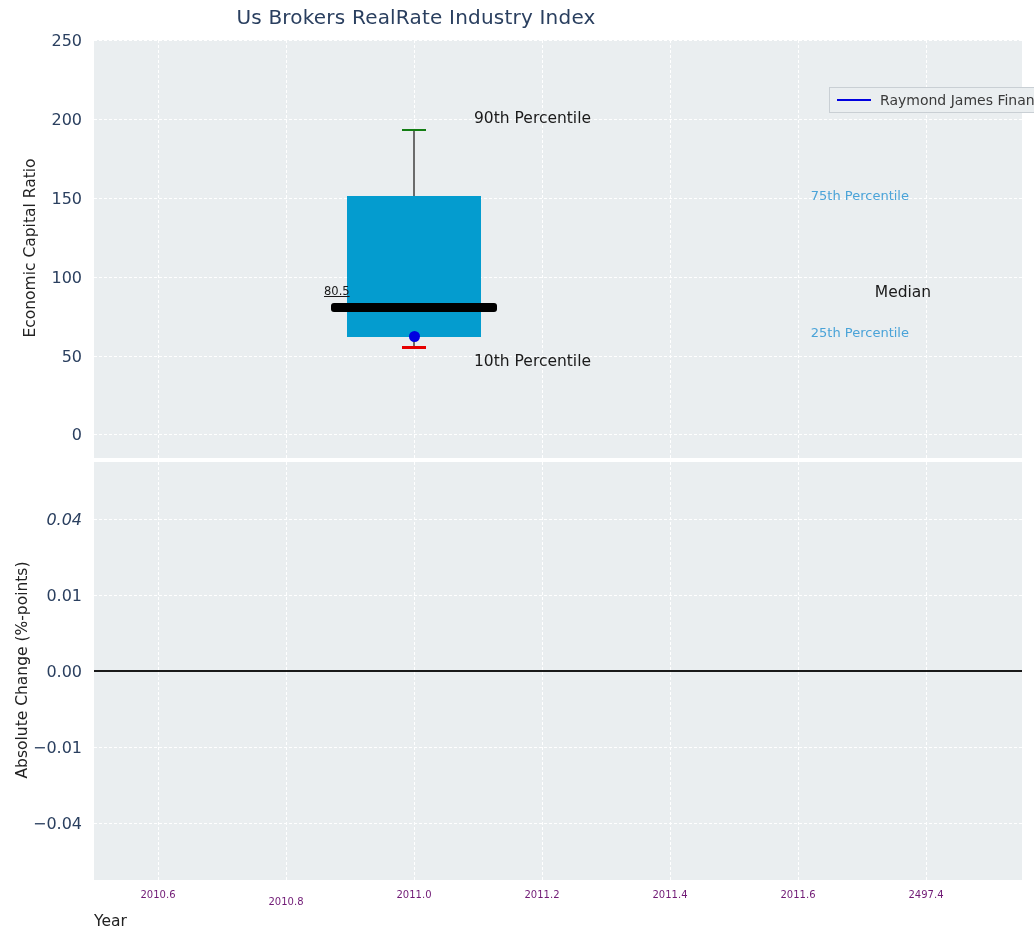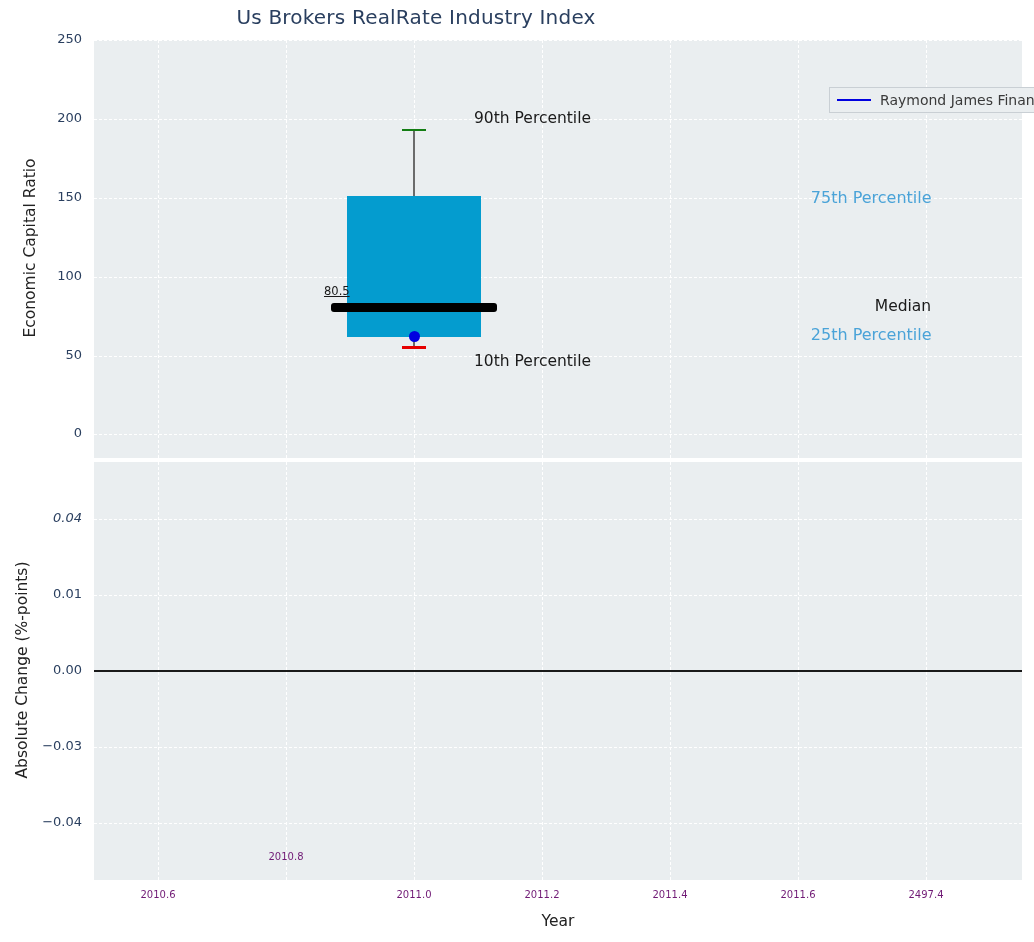--- a/index.html
+++ b/index.html
@@ -13,39 +13,39 @@
      font-size:20px;color:#2a3f5f;letter-spacing:.2px;}
 
   
   .panel{position:absolute;background:#eaeef0;}
   #panel-top{left:94px;top:40px;width:928px;height:418px;}
   #panel-bottom{left:94px;top:462px;width:928px;height:418px;}
 
   
   .gl-h{position:absolute;left:0;width:100%;height:0;border-top:1.4px dashed #ffffff;}
   .gl-v{position:absolute;top:0;height:100%;width:0;border-left:1.4px dashed #ffffff;}
-  .ytick-lbl{position:absolute;text-align:right;width:72px;font-size:13px;color:#2a3f5f;}
+  .ytick-lbl{position:absolute;text-align:right;width:72px;font-size:16px;color:#2a3f5f;}
   .xtick-lbl{position:absolute;text-align:center;width:110px;font-size:10px;color:#701a75;}
 
   
   .ytitle{position:absolute;font-size:15.5px;color:#222;
      transform-origin:50% 50%;transform:rotate(-90deg);white-space:nowrap;text-align:center;}
-  .xtitle{position:absolute;font-size:15.5px;color:#222;text-align:center;}
+  .xtitle{position:absolute;font-size:15.5px;color:#222;}
 
   
   .whisker-line{position:absolute;background:#6b6b6b;width:1.4px;}
   .cap{position:absolute;height:2.6px;}
   .box-rect{position:absolute;background:#049ccf;}
   .median-bar{position:absolute;background:#000000;border-radius:3px;}
   .point-dot{position:absolute;border-radius:50%;background:#0000e0;}
 
   
   .anno{position:absolute;white-space:nowrap;}
   .anno-dark{font-size:15.5px;color:#1a1a1a;}
-  .anno-blue{font-size:16px;color:#4aa3d8;}
+  .anno-blue{font-size:13px;color:#4aa3d8;}
   .anno-val{font-size:11.5px;color:#1a1a1a;}
 
   
   .zero-line{position:absolute;left:0;width:100%;height:2px;background:#1a1a1a;}
 
   
   #legend{position:absolute;left:735px;top:47px;display:flex;align-items:center;gap:9px;
      background:#eaeef0;border:1px solid #c9cfd4;padding:4px 9px 4px 7px;}
   .legend-swatch{width:34px;height:0;border-top:2.4px solid #0000e0;flex:0 0 34px;}
   .legend-label{font-size:14px;color:#3a3a3a;white-space:nowrap;}
@@ -79,21 +79,21 @@
       <div class="cap" id="cap-high" style="background: rgb(19, 125, 19); left: 308px; width: 24px; top: 88.6px;"></div>
       <div class="cap" id="cap-low" style="background: rgb(230, 0, 0); left: 308px; width: 24px; top: 306.3px;"></div>
       <div class="box-rect" id="box-iqr" style="background: rgb(4, 156, 207); left: 252.8px; width: 134.4px; top: 156.2px; height: 140.4px;"></div>
       <div class="median-bar" id="median-bar" style="background: rgb(0, 0, 0); left: 236.8px; width: 166.4px; top: 262.9px; height: 9px;"></div>
       <div class="point-dot" id="marker-dot" style="background: rgb(0, 0, 224); width: 11px; height: 11px; left: 314.5px; top: 291px;"></div>
     </div>
 
     <div class="anno anno-val" id="anno-median-value" style="left: 230px; top: 244.4px; text-decoration: underline;">80.5</div>
     <div class="anno anno-dark" id="anno-p90" style="left: 380px; top: 68.9px;">90th Percentile</div>
     <div class="anno anno-blue" id="anno-p75" style="left: 716.8px; top: 148.2px;">75th Percentile</div>
-    <div class="anno anno-dark" id="anno-median" style="left: 780.8px; top: 257px;">Median</div>
+    <div class="anno anno-dark" id="anno-median" style="left: 780.8px; top: 243px;">Median</div>
     <div class="anno anno-blue" id="anno-p25" style="left: 716.8px; top: 285px;">25th Percentile</div>
     <div class="anno anno-dark" id="anno-p10" style="left: 380px; top: 311.6px;">10th Percentile</div>
 
     <div id="legend">
       <span class="legend-swatch"></span>
       <span class="legend-label">Raymond James Financial INC</span>
     </div>
   </div>
 
   <div class="panel" id="panel-bottom">
@@ -117,28 +117,28 @@
   <div id="yticks-top">
       <div class="ytick-lbl" style="left: 10px; top: 425.3px;">0</div>
       <div class="ytick-lbl" style="left: 10px; top: 346.5px;">50</div>
       <div class="ytick-lbl" style="left: 10px; top: 267.6px;">100</div>
       <div class="ytick-lbl" style="left: 10px; top: 188.7px;">150</div>
       <div class="ytick-lbl" style="left: 10px; top: 109.9px;">200</div>
       <div class="ytick-lbl" style="left: 10px; top: 31px;">250</div>
     </div>
   <div id="yticks-bottom">
       <div class="ytick-lbl" style="left: 10px; top: 814px;">−0.04</div>
-      <div class="ytick-lbl" style="left: 10px; top: 738px;">−0.03</div>
+      <div class="ytick-lbl" style="left: 10px; top: 738px;">−0.01</div>
       <div class="ytick-lbl" style="left: 10px; top: 662px;">0.00</div>
       <div class="ytick-lbl" style="left: 10px; top: 586px;">0.01</div>
       <div class="ytick-lbl" style="left: 10px; top: 510px; font-style: italic;">0.04</div>
     </div>
   <div id="xticks">
       <div class="xtick-lbl" style="left: 103px; top: 889px;">2010.6</div>
-      <div class="xtick-lbl" style="left: 231px; top: 851px;">2010.8</div>
+      <div class="xtick-lbl" style="left: 231px; top: 896px;">2010.8</div>
       <div class="xtick-lbl" style="left: 359px; top: 889px;">2011.0</div>
       <div class="xtick-lbl" style="left: 487px; top: 889px;">2011.2</div>
       <div class="xtick-lbl" style="left: 615px; top: 889px;">2011.4</div>
       <div class="xtick-lbl" style="left: 743px; top: 889px;">2011.6</div>
       <div class="xtick-lbl" style="left: 871px; top: 889px;">2497.4</div>
     </div>
 
   <div class="ytitle" id="ytitle-top" style="width: 418px; left: -179px; top: 239px;">Economic Capital Ratio</div>
   <div class="ytitle" id="ytitle-bottom" style="width: 418px; left: -187px; top: 661px;">Absolute Change (%-points)</div>
   <div class="xtitle" id="xtitle" style="left: 94px; width: 928px; top: 912px;">Year</div>

